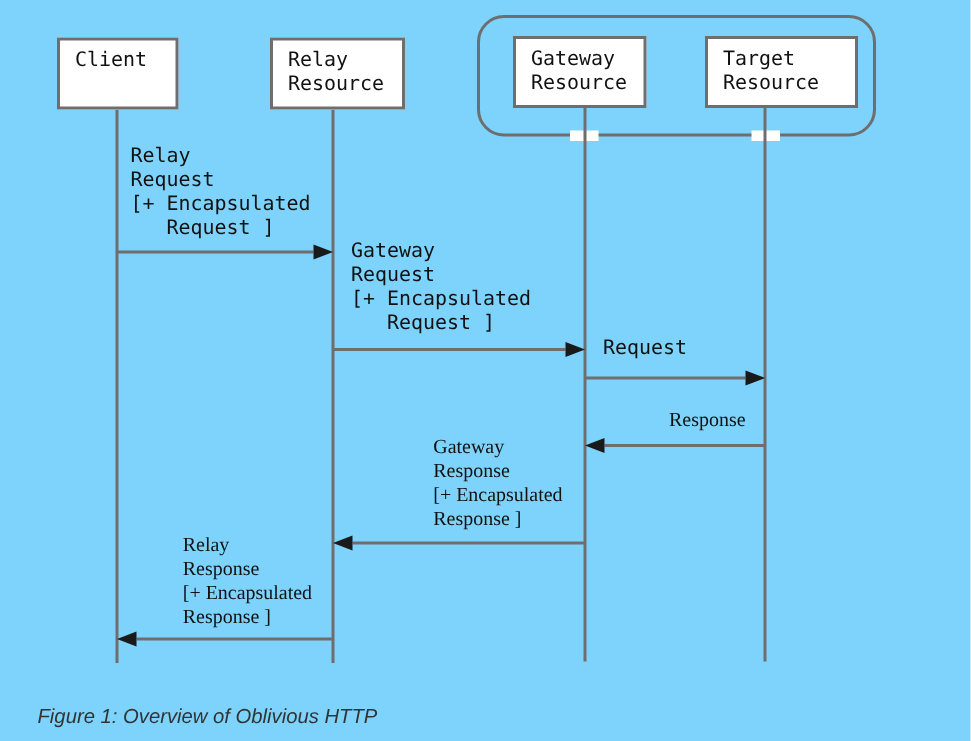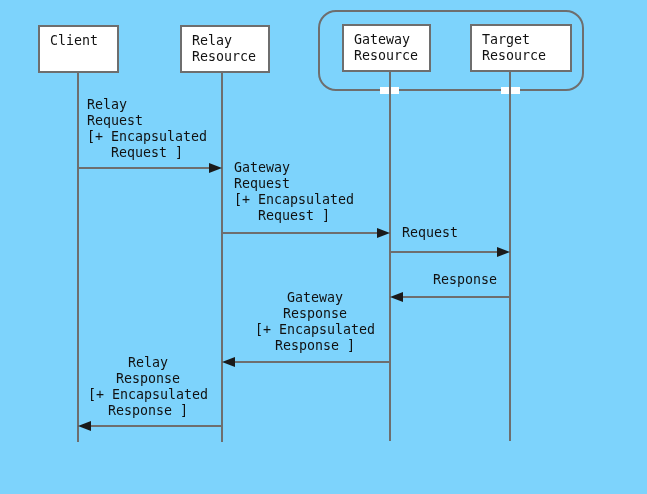--- a/index.html
+++ b/index.html
@@ -63,21 +63,21 @@
   }
   .head.right { border-left: 13px solid #1a1a1a; }
   .head.left  { border-right: 13px solid #1a1a1a; }
   .mlabel {
     position: absolute;
     font-size: 13.3px;
     line-height: 16px;
     color: #111111;
     white-space: pre;
   }
-  .mlabel.ralign { text-align: center; }
+  .mlabel.ralign { text-align: left; font-family: Liberation Serif, serif; }
   .caption {
     position: absolute;
     left: 25px; top: 469px;
     font-family: "Liberation Sans", sans-serif;
     font-style: italic;
     font-size: 13.5px;
     line-height: 18px;
     color: #333333;
   }
 </style>
@@ -140,14 +140,15 @@
 [+ Encapsulated
 Response ]</div>
 
   <div class="mline" style="left:91px; top:425px; width:131px;"></div>
   <div class="head left" style="left:78px; top:421px;"></div>
   <div class="mlabel ralign" style="right:439px; top:355px;">Relay
 Response
 [+ Encapsulated
 Response ]</div>
 
+  <div class="caption">Figure 1: Overview of Oblivious HTTP</div>
 
 </div>
 
 </body></html>

